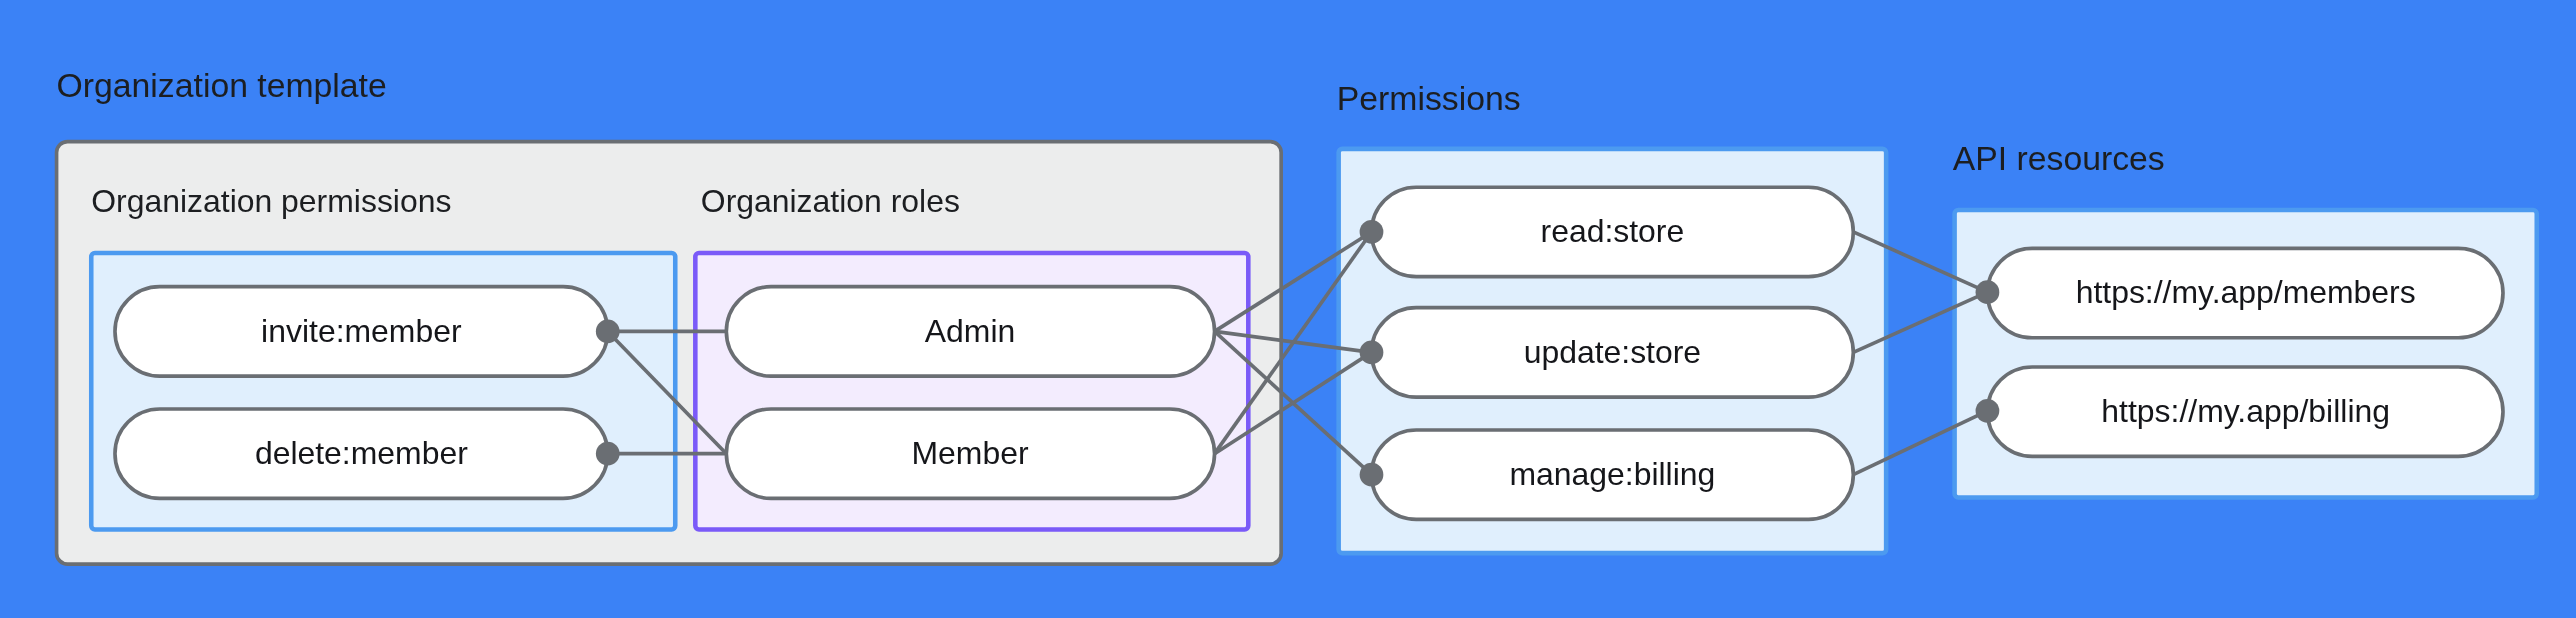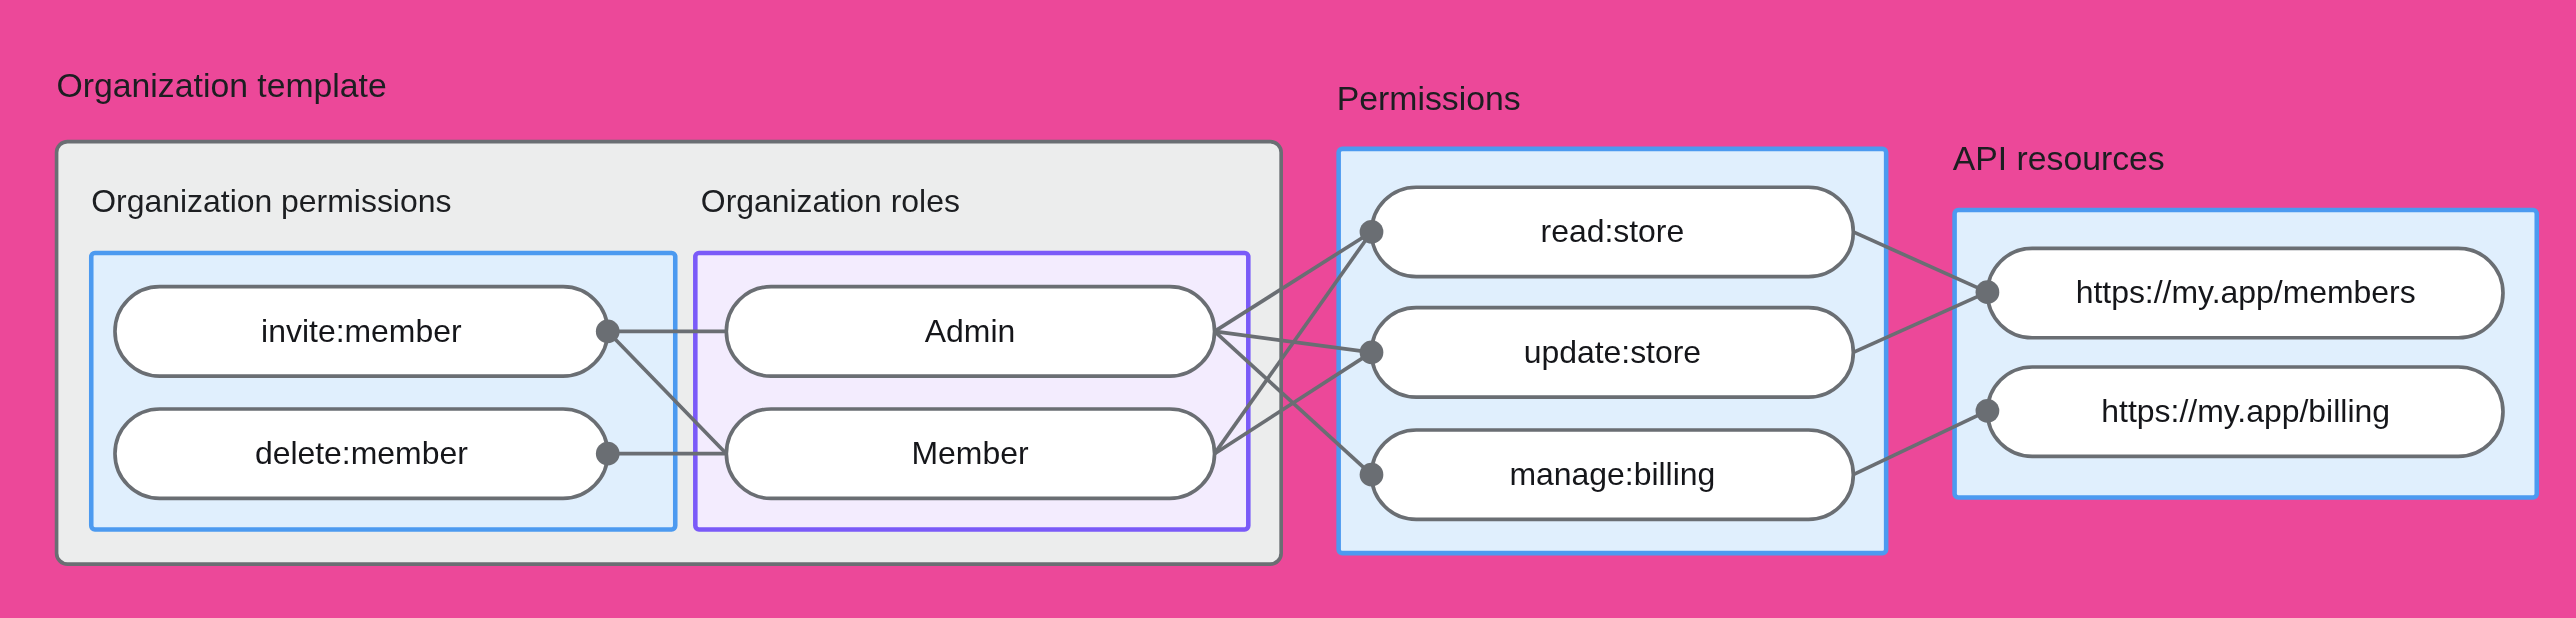--- a/index.html
+++ b/index.html
@@ -10,21 +10,21 @@
   body {
     width: 2576px;
     height: 619px;
     font-family: "Liberation Sans", sans-serif;
     overflow: hidden;
   }
   #canvas {
     position: relative;
     width: 2576px;
     height: 619px;
-    background: #ec4899;
+    background: #3b82f6;
   }
   svg.diagram {
     position: absolute;
     top: 0;
     left: 0;
     width: 2576px;
     height: 619px;
   }
   .grp-title {
     fill: #1C1E21;

